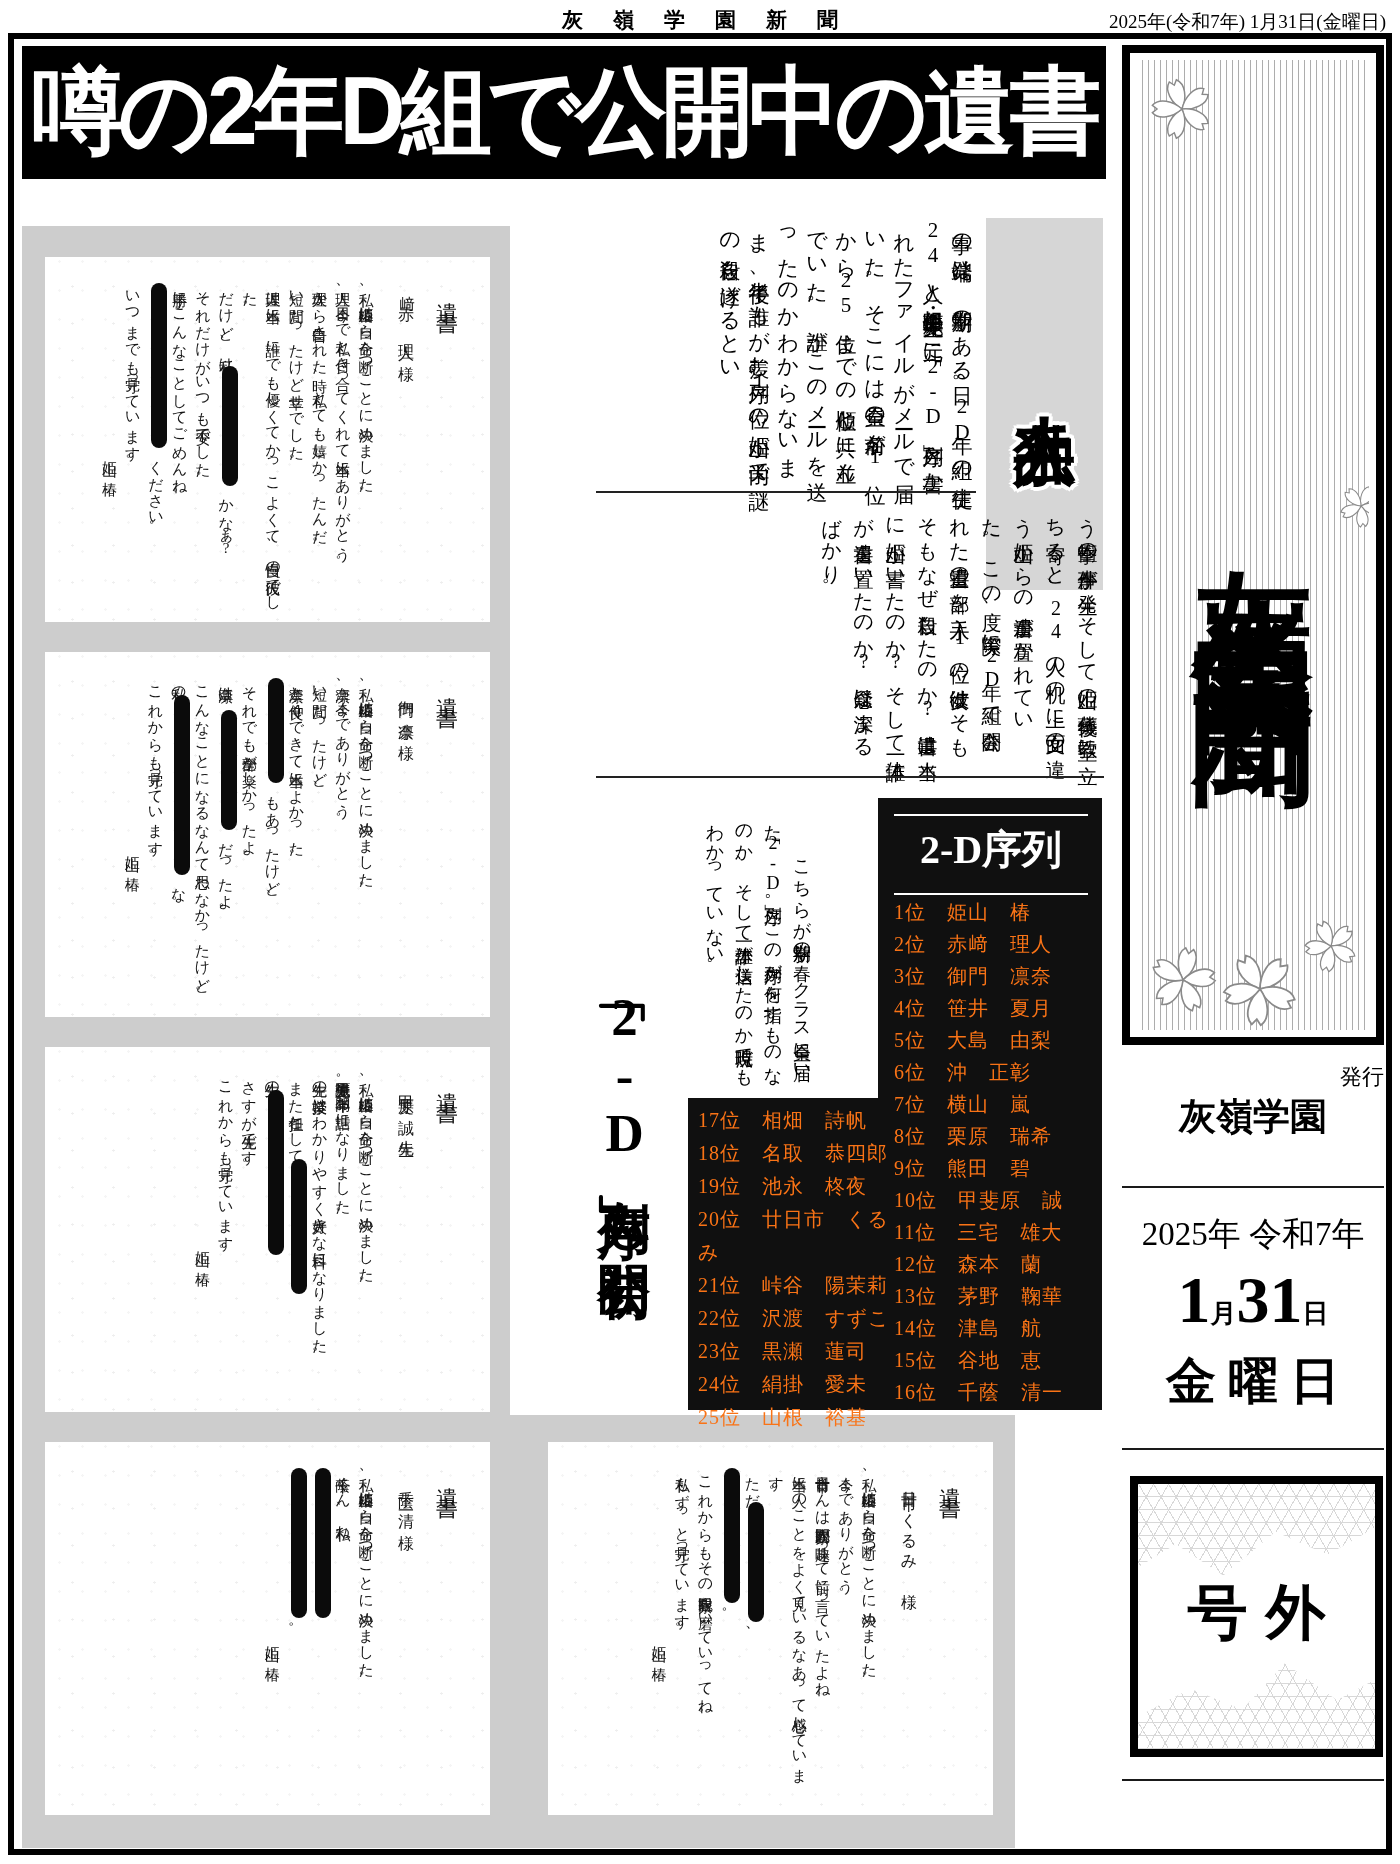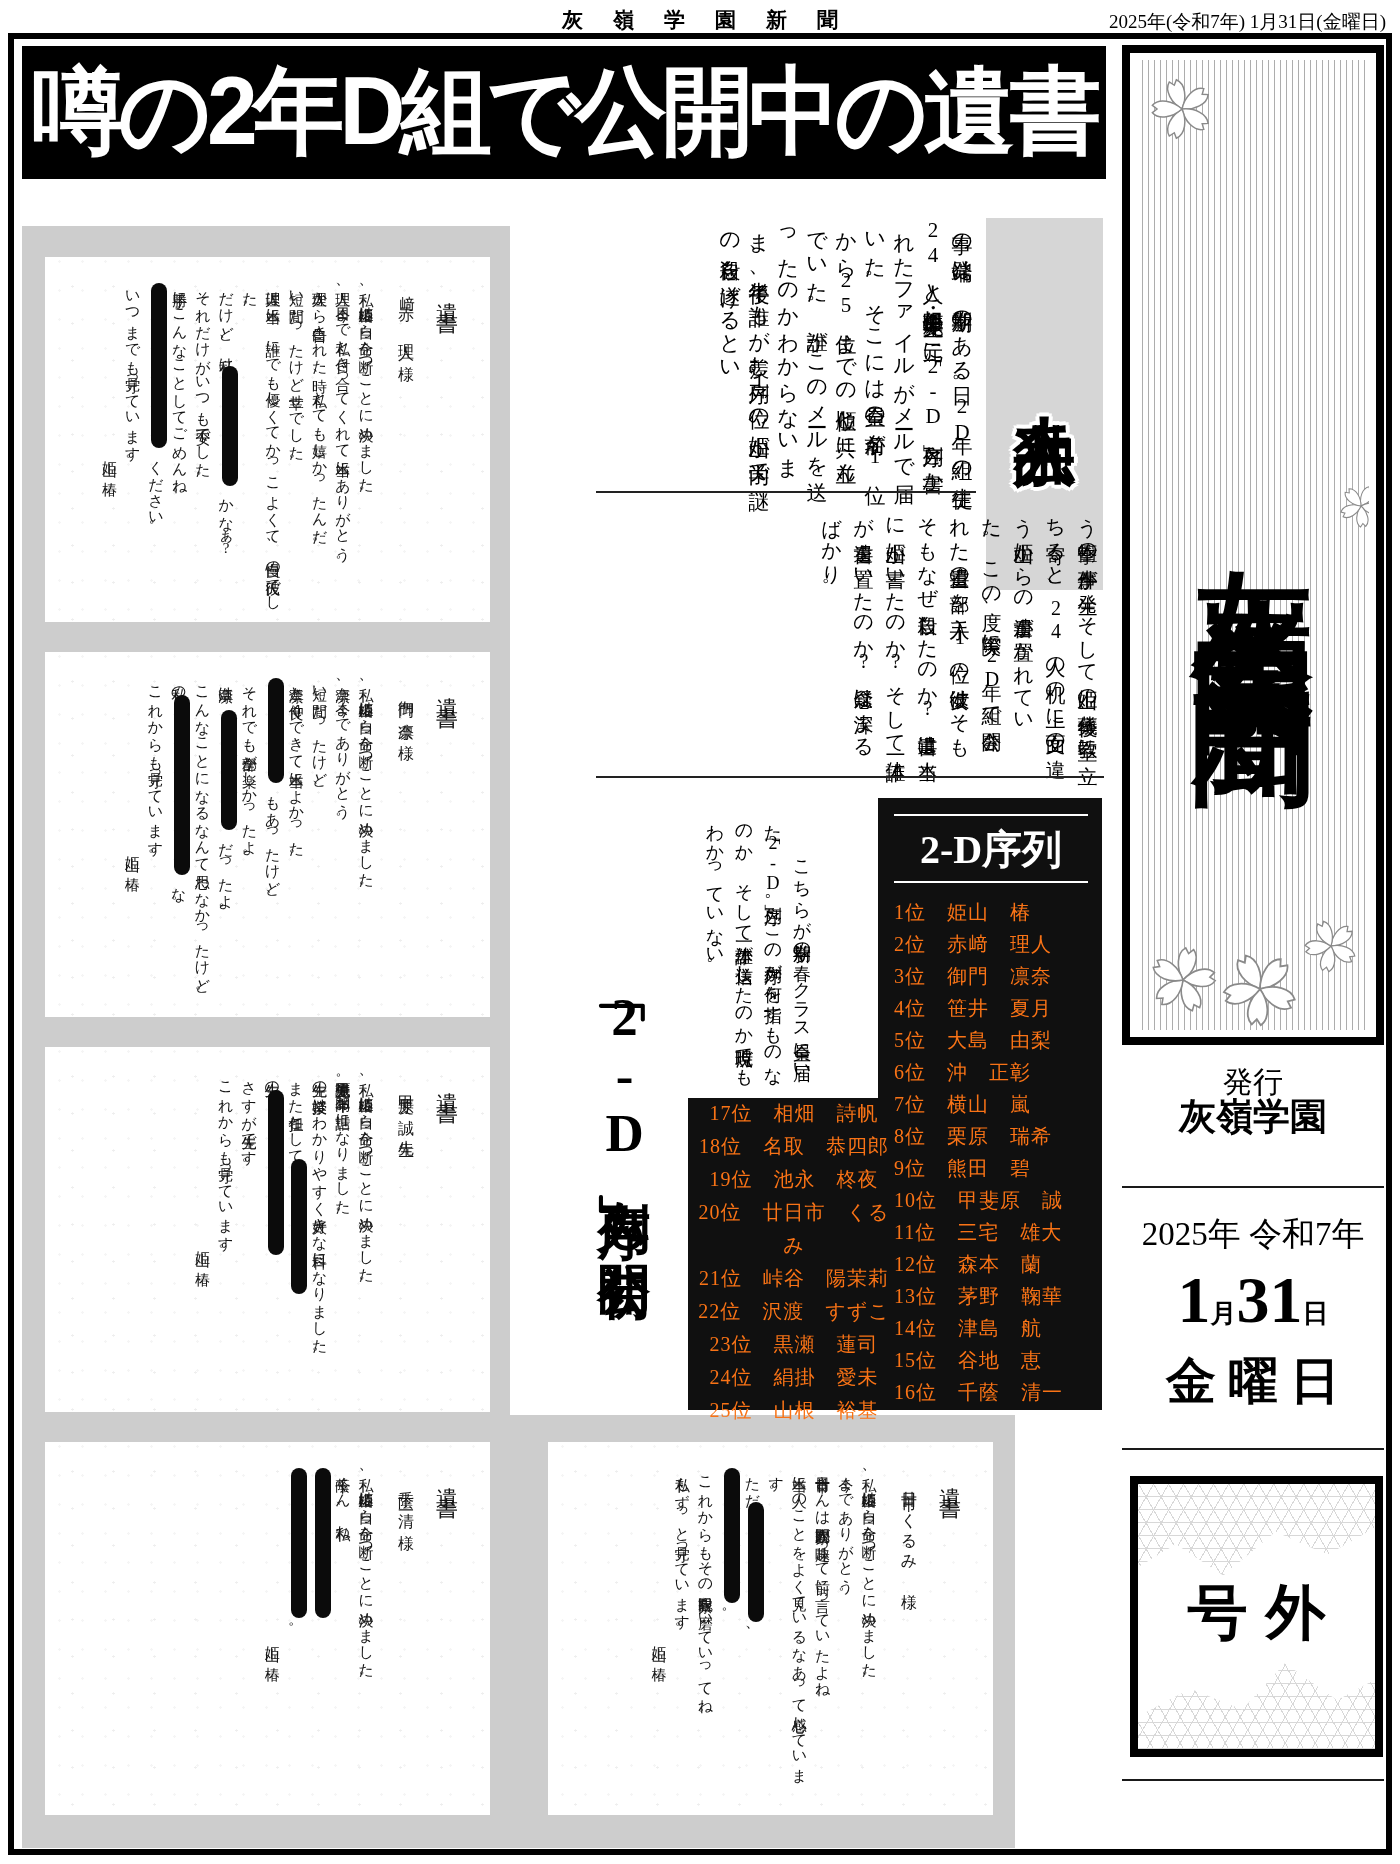--- a/index.html
+++ b/index.html
@@ -28,21 +28,21 @@
   .masthead-inner { position:relative; width:100%; height:100%;
       background:repeating-linear-gradient(to right, #fff 0 5px, #adadad 5px 6px);
       overflow:hidden; }
   .masthead-title { position:absolute; left:50%; top:50%; transform:translate(-50%,-50%);
       writing-mode:vertical-rl; text-orientation:upright; font-size:122px; font-weight:900;
       letter-spacing:24px; line-height:1; z-index:2; }
   .sakura { position:absolute; z-index:1; }
   .sakura.front { z-index:3; }
 
   
-  .pub-label { left:1122px; top:1062px; width:262px; text-align:center; font-size:30px; }
+  .pub-label { left:1122px; top:1062px; width:262px; text-align:right; font-size:22px; }
   .pub-name  { left:1122px; top:1092px; width:262px; text-align:center; font-size:37px; font-weight:bold; }
   .rule-r { left:1122px; width:262px; height:2px; background:#1a1a1a; }
   .issue-year { left:1122px; top:1212px; width:262px; text-align:center; font-size:33px; font-weight:normal; }
   .issue-day  { left:1122px; top:1262px; width:262px; text-align:center; font-weight:bold; }
   .issue-day .num  { font-size:66px; }
   .issue-day .unit { font-size:26px; }
   .issue-week { left:1122px; top:1348px; width:262px; text-align:center; font-size:50px;
                 font-weight:bold; letter-spacing:12px; padding-left:12px; }
 
   
@@ -78,25 +78,25 @@
   .side-heading { left:576px; top:798px; width:96px; height:614px; display:flex;
       align-items:center; justify-content:center; }
   .side-heading span { writing-mode:vertical-rl; text-orientation:upright;
       font-size:53px; font-weight:900; line-height:1.08; }
   .rankbox { left:688px; top:798px; width:414px; height:612px; background:#101010; }
   .rank-caption { position:absolute; left:0; top:0; width:190px; height:300px; background:#fff;
       padding:14px 12px; }
   .rank-caption .v { height:100%; font-size:18px; line-height:29px; text-indent:2em; }
   .rank-title { position:absolute; left:206px; top:16px; width:194px; text-align:center;
       color:#fff; font-size:40px; font-weight:bold; border-top:2px solid #fff;
-      border-bottom:2px solid #fff; padding:6px 0 4px; }
+      border-bottom:2px solid #fff; padding:6px 0 16px; }
   .rank-list { position:absolute; color:#f97316; font-size:20px; letter-spacing:1px; }
   .rank-list.right { left:206px; top:98px; width:204px; }
   .rank-list.right .rank-row { line-height:32px; }
-  .rank-list.left  { left:10px;  top:299px; width:192px;text-align:center; }
+  .rank-list.left  { left:10px;  top:306px; width:192px; }
   .rank-list.left  .rank-row { line-height:33px; }
 
   
   .panel { background:#cdcdcd; }
   .panel1 { left:22px; top:226px; width:488px; height:1622px; }
   .panel2 { left:510px; top:1415px; width:505px; height:433px; }
   .doc { position:absolute; width:445px; height:365px; background:#fff; }
   .doc::before { content:""; position:absolute; inset:0; pointer-events:none; opacity:.5;
       background-image:radial-gradient(#00000022 1px, transparent 1.4px),
                        radial-gradient(#00000015 1px, transparent 1.3px);

